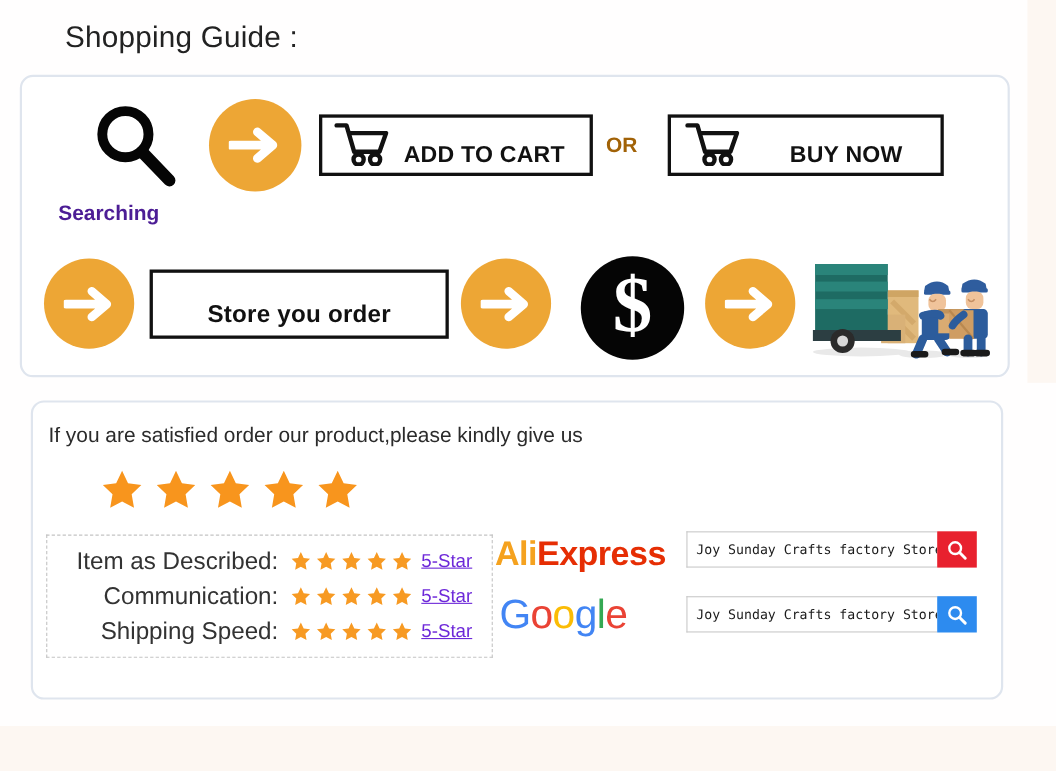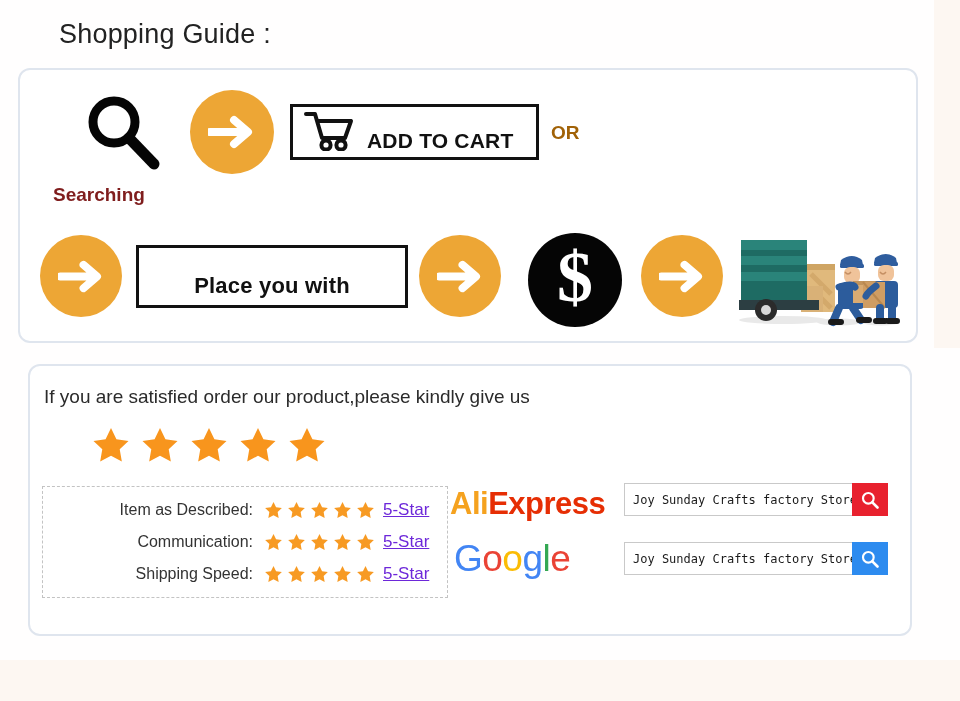--- a/index.html
+++ b/index.html
@@ -80,21 +80,21 @@
   }
   .circle-arrow svg { display: block; }
 
   .magnifier {
     position: absolute;
   }
   .searching-label {
     position: absolute;
     font-size: 19px;
     font-weight: bold;
-    color: #7f1d1d;
+    color: #4c1d95;
     white-space: nowrap;
   }
 
   .btn-box {
     position: absolute;
     box-sizing: border-box;
     border: 3px solid #111111;
     background: #ffffff;
     display: flex;
     align-items: center;
@@ -166,21 +166,21 @@
     box-sizing: border-box;
     padding: 7px 10px 0 10px;
   }
   .rating-row {
     display: flex;
     align-items: center;
     height: 32px;
     justify-content: flex-end;
   }
   .rating-label {
-    font-size: 16px;
+    font-size: 22px;
     color: #333333;
     white-space: nowrap;
     text-align: center;
   }
   .rating-stars {
     display: flex;
     gap: 2px;
     margin: 0 7px 0 10px;
   }
   .rating-val {
@@ -270,29 +270,39 @@
           <path d="M3 5 H12 L19 29 H42 L48 12 H15" fill="none" stroke="#111" stroke-width="4" stroke-linecap="round" stroke-linejoin="round"></path>
           <circle cx="23" cy="36" r="4.6" fill="none" stroke="#111" stroke-width="4"></circle>
           <circle cx="38" cy="36" r="4.6" fill="none" stroke="#111" stroke-width="4"></circle>
         </svg>
       </span>
       <span class="btn-label" style="margin-left:12px;">ADD TO CART</span>
     </div>
 
     <span class="or-text" style="left:531px; top:52px;">OR</span>
 
+    <div class="btn-box" style="left:587px; top:34px; width:251px; height:56px;">
+      <span class="cart-icon" style="margin-left:12px;">
+        <svg width="52" height="42" viewBox="0 0 52 42">
+          <path d="M3 5 H12 L19 29 H42 L48 12 H15" fill="none" stroke="#111" stroke-width="4" stroke-linecap="round" stroke-linejoin="round"></path>
+          <circle cx="23" cy="36" r="4.6" fill="none" stroke="#111" stroke-width="4"></circle>
+          <circle cx="38" cy="36" r="4.6" fill="none" stroke="#111" stroke-width="4"></circle>
+        </svg>
+      </span>
+      <span class="btn-label" style="margin-left:44px;">BUY NOW</span>
+    </div>
 
     <div class="circle-arrow" style="left:20px; top:165px; width:82px; height:82px;">
       <svg width="47" height="39" viewBox="0 0 48 40">
         <path d="M2 20 H35 M26 8 L40 20 L26 32" fill="none" stroke="#ffffff" stroke-width="8" stroke-linecap="round" stroke-linejoin="round"></path>
       </svg>
     </div>
 
     <div class="btn-box" style="left:116px; top:175px; width:272px; height:63px; justify-content:center;">
-      <span class="btn-label" style="font-size:22px;">Place you with</span>
+      <span class="btn-label" style="font-size:22px;">Store you order</span>
     </div>
 
     <div class="circle-arrow" style="left:399px; top:165px; width:82px; height:82px;">
       <svg width="47" height="39" viewBox="0 0 48 40">
         <path d="M2 20 H35 M26 8 L40 20 L26 32" fill="none" stroke="#ffffff" stroke-width="8" stroke-linecap="round" stroke-linejoin="round"></path>
       </svg>
     </div>
 
     <div class="dollar-circle" style="left:508px; top:163px; width:94px; height:94px; font-size:72px; line-height:1;">
       <span style="position:relative; top:-3px;">$</span>

